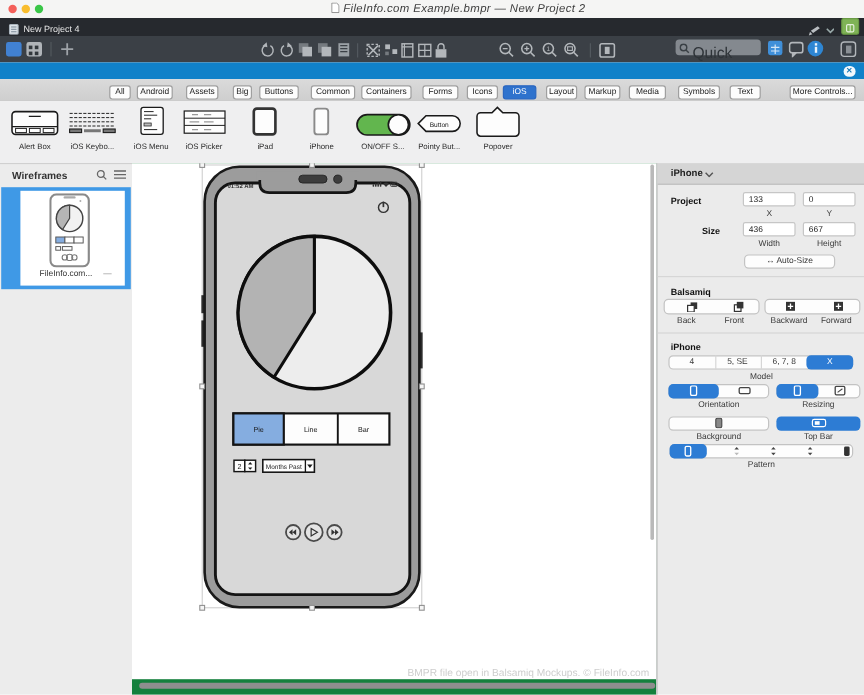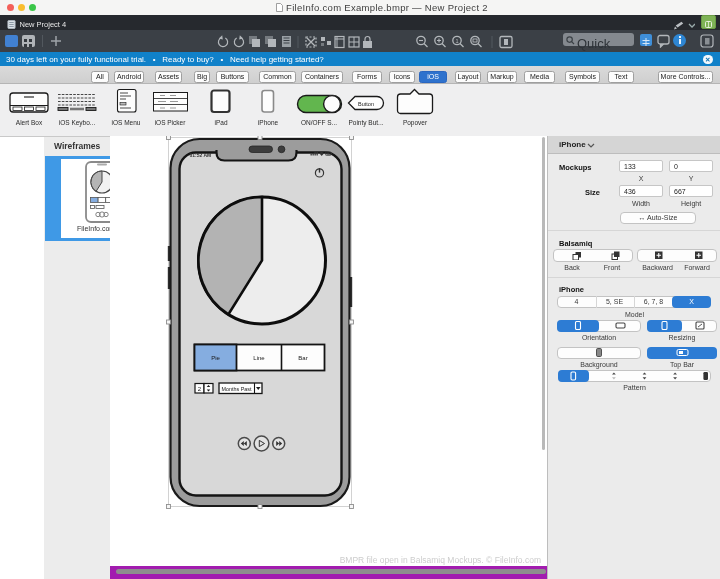--- a/index.html
+++ b/index.html
@@ -13,21 +13,21 @@
   .field { position:absolute; background:#fff; border:1px solid #c6c6c6; border-radius:2px; height:12px; font-size:7px; color:#222; padding:1.5px 0 0 4px; }
   .flabel { position:absolute; font-size:7px; color:#3a3a3a; text-align:center; }
   .pbold { position:absolute; font-weight:bold; font-size:7.5px; color:#111; }
   .sep { position:absolute; height:1px; background:#d6d6d6; }
   .seg { position:absolute; background:#fdfdfd; border:1px solid #c3c3c3; border-radius:4px; }
   .bluefill { background:#2d7cd4; }
 </style>
 </head>
 <body>
 
-<div class="abs" style="left:0;top:0;width:720px;height:15px;background:#f5f5f4;">
+<div class="abs" style="left:0;top:0;width:720px;height:15px;background:#f5f5f4;font-style:italic;">
   <div class="tl" style="left:7px;background:#f4605a;"></div>
   <div class="tl" style="left:18px;background:#f9bd2e;"></div>
   <div class="tl" style="left:29px;background:#3ac648;"></div>
   <div class="abs" style="left:22px;top:2px;width:720px;text-align:center;font-size:9.5px;letter-spacing:0.3px;color:#3e3e3e;"><svg width="7" height="9" viewBox="0 0 7 9" style="vertical-align:-1px">
         <path d="M0.5 0.5 H4.5 L6.5 2.5 V8.5 H0.5 Z" fill="#fff" stroke="#888" stroke-width="0.8"></path>
       </svg> FileInfo.com Example.bmpr — New Project 2</div>
 </div>
 
 <div class="abs" style="left:0;top:15px;width:720px;height:15px;background:#26292e;">
   <svg class="abs" style="left:6.5px;top:4.5px;" width="9" height="9" viewBox="0 0 9 10">
@@ -131,21 +131,20 @@
     <div class="abs" style="left:5.5px;top:2px;width:2px;height:2px;background:#eaf3fb;"></div>
       <div class="abs" style="left:5.5px;top:5px;width:2px;height:5.5px;background:#eaf3fb;"></div>
   </div>
   <svg class="abs" style="left:700px;top:3.5px;" width="14" height="14" viewBox="0 0 14 14" fill="none" stroke="#b3b7bb" stroke-width="1.2">
       <rect x="1" y="1" width="12" height="12" rx="2.5"></rect>
       <rect x="5" y="4" width="4.5" height="6.5" fill="#8a8f94" stroke="none"></rect>
     </svg>
 </div>
 
 <div class="abs" style="left:0;top:52px;width:720px;height:14px;background:#1081c9;color:#fff;">
-  <div class="abs" style="left:6px;top:2.5px;font-size:8px;">30 days left on your fully functional trial. &nbsp;&nbsp;•&nbsp;&nbsp; Ready to buy? &nbsp;&nbsp;•&nbsp;&nbsp; Need help getting started?</div>
   <div class="abs" style="left:703px;top:2.5px;width:9.5px;height:9.5px;border-radius:50%;background:#f2f8fc;color:#1878b4;font-size:6.5px;font-weight:bold;text-align:center;line-height:9.5px;">✕</div>
 </div>
 
 <div class="abs" style="left:0;top:66px;width:720px;height:18px;background:linear-gradient(#dadada,#cfcfcf);border-bottom:1px solid #b5b5b5;">
   <div class="tabbtn" style="left:91px;width:18px;">All</div>
   <div class="tabbtn" style="left:114px;width:30px;">Android</div>
   <div class="tabbtn" style="left:155px;width:27px;">Assets</div>
   <div class="tabbtn" style="left:194px;width:16px;">Big</div>
   <div class="tabbtn" style="left:216px;width:33px;">Buttons</div>
   <div class="tabbtn" style="left:259px;width:37px;">Common</div>
@@ -218,21 +217,21 @@
   <div class="lib-label" style="left:42px;">iOS Keybo...</div>
   <div class="lib-label" style="left:91px;">iOS Menu</div>
   <div class="lib-label" style="left:135px;">iOS Picker</div>
   <div class="lib-label" style="left:186px;">iPad</div>
   <div class="lib-label" style="left:233px;">iPhone</div>
   <div class="lib-label" style="left:284px;">ON/OFF S...</div>
   <div class="lib-label" style="left:331px;">Pointy But...</div>
   <div class="lib-label" style="left:380px;">Popover</div>
 </div>
 
-<div class="abs" style="left:0;top:137px;width:110px;height:442px;background:#ececec;margin-left:44px;">
+<div class="abs" style="left:0;top:137px;width:110px;height:442px;background:#ececec;">
   <div class="abs" style="left:10px;top:3.5px;font-size:8.5px;font-weight:bold;color:#333;">Wireframes</div>
   <svg class="abs" style="left:80px;top:4px;" width="26" height="9" viewBox="0 0 26 9" fill="none" stroke="#666" stroke-width="1.1">
       <circle cx="4" cy="4" r="2.8"></circle>
       <path d="M6 6 L8.5 8.5"></path>
       <path d="M15 1.5 H25 M15 4.5 H25 M15 7.5 H25"></path>
     </svg>
   <div class="abs" style="left:1px;top:18.5px;width:108px;height:85.5px;background:#3f99e6;"></div>
   <div class="abs" style="left:17px;top:22px;width:87px;height:78.5px;background:#fff;">
     <svg class="abs" style="left:24px;top:2px;" width="34" height="62" viewBox="0 0 34 62">
       <rect x="1" y="1" width="32" height="60" rx="5" fill="#fff" stroke="#8a8a8a" stroke-width="1.8"></rect>
@@ -251,21 +250,21 @@
         <circle cx="13" cy="53.5" r="2.2"></circle>
           <circle cx="17" cy="53.5" r="2.6"></circle>
           <circle cx="21" cy="53.5" r="2.2"></circle>
       </g>
     </svg>
     <div class="abs" style="left:0;top:65.5px;width:76px;text-align:center;font-size:7px;color:#333;">FileInfo.com...</div>
     <div class="abs" style="left:69px;top:65.5px;font-size:7px;color:#888;">—</div>
   </div>
 </div>
 
-<div class="abs" style="left:110px;top:136px;width:437px;height:443px;background:#a21caf;">
+<div class="abs" style="left:110px;top:136px;width:437px;height:443px;background:#15803d;">
   <div class="abs" style="left:0;top:0;width:437px;height:430px;background:#fff;"></div>
   <div class="abs" style="left:168px;top:419px;width:263px;text-align:right;font-size:8.5px;color:#cdcdcd;">BMPR file open in Balsamiq Mockups. © FileInfo.com</div>
   <div class="abs" style="left:431.5px;top:1px;width:3.5px;height:313px;background:#b9b9b9;border-radius:2px;"></div>
   <div class="abs" style="left:6px;top:432.5px;width:430px;height:5px;background:#8e8e8e;border-radius:2.5px;"></div>
   <svg class="abs" style="left:0;top:0;" width="437" height="430" viewBox="110 136 437 430">
 
     <rect x="168.5" y="137.5" width="183" height="369" fill="none" stroke="#c8c8c8" stroke-width="0.8"></rect>
 
     <rect x="167.8" y="246" width="2.6" height="15" fill="#2c2c2c"></rect>
     <rect x="167.8" y="267" width="2.6" height="22" fill="#2c2c2c"></rect>
@@ -339,21 +338,21 @@
   </svg>
 </div>
 
 <div class="abs" style="left:547px;top:136px;width:173px;height:443px;background:#ebebeb;border-left:1px solid #bdbdbd;">
   <div class="abs" style="left:0;top:0;width:172px;height:18px;background:#d5d5d5;border-bottom:1px solid #bdbdbd;">
     <div class="abs" style="left:11px;top:4px;font-size:8px;font-weight:bold;color:#222;">iPhone</div>
     <svg class="abs" style="left:39px;top:7px;" width="8" height="5" viewBox="0 0 8 5" fill="none" stroke="#555" stroke-width="1.2">
         <path d="M1 1 l3 3 l3 -3"></path>
       </svg>
   </div>
-  <div class="pbold" style="left:11px;top:27px;">Mockups</div>
+  <div class="pbold" style="left:11px;top:27px;">Project</div>
   <div class="field" style="left:71px;top:24px;width:44px;">133</div>
   <div class="field" style="left:121px;top:24px;width:44px;">0</div>
   <div class="flabel" style="left:71px;top:39px;width:44px;">X</div>
   <div class="flabel" style="left:121px;top:39px;width:44px;">Y</div>
   <div class="pbold" style="left:11px;top:52px;padding-left:26px;">Size</div>
   <div class="field" style="left:71px;top:49px;width:44px;">436</div>
   <div class="field" style="left:121px;top:49px;width:44px;">667</div>
   <div class="flabel" style="left:71px;top:63.5px;width:44px;">Width</div>
   <div class="flabel" style="left:121px;top:63.5px;width:44px;">Height</div>
   <div class="seg" style="left:72px;top:75.5px;width:76px;height:12px;font-size:7px;color:#333;text-align:center;line-height:10.5px;">↔ Auto-Size</div>

